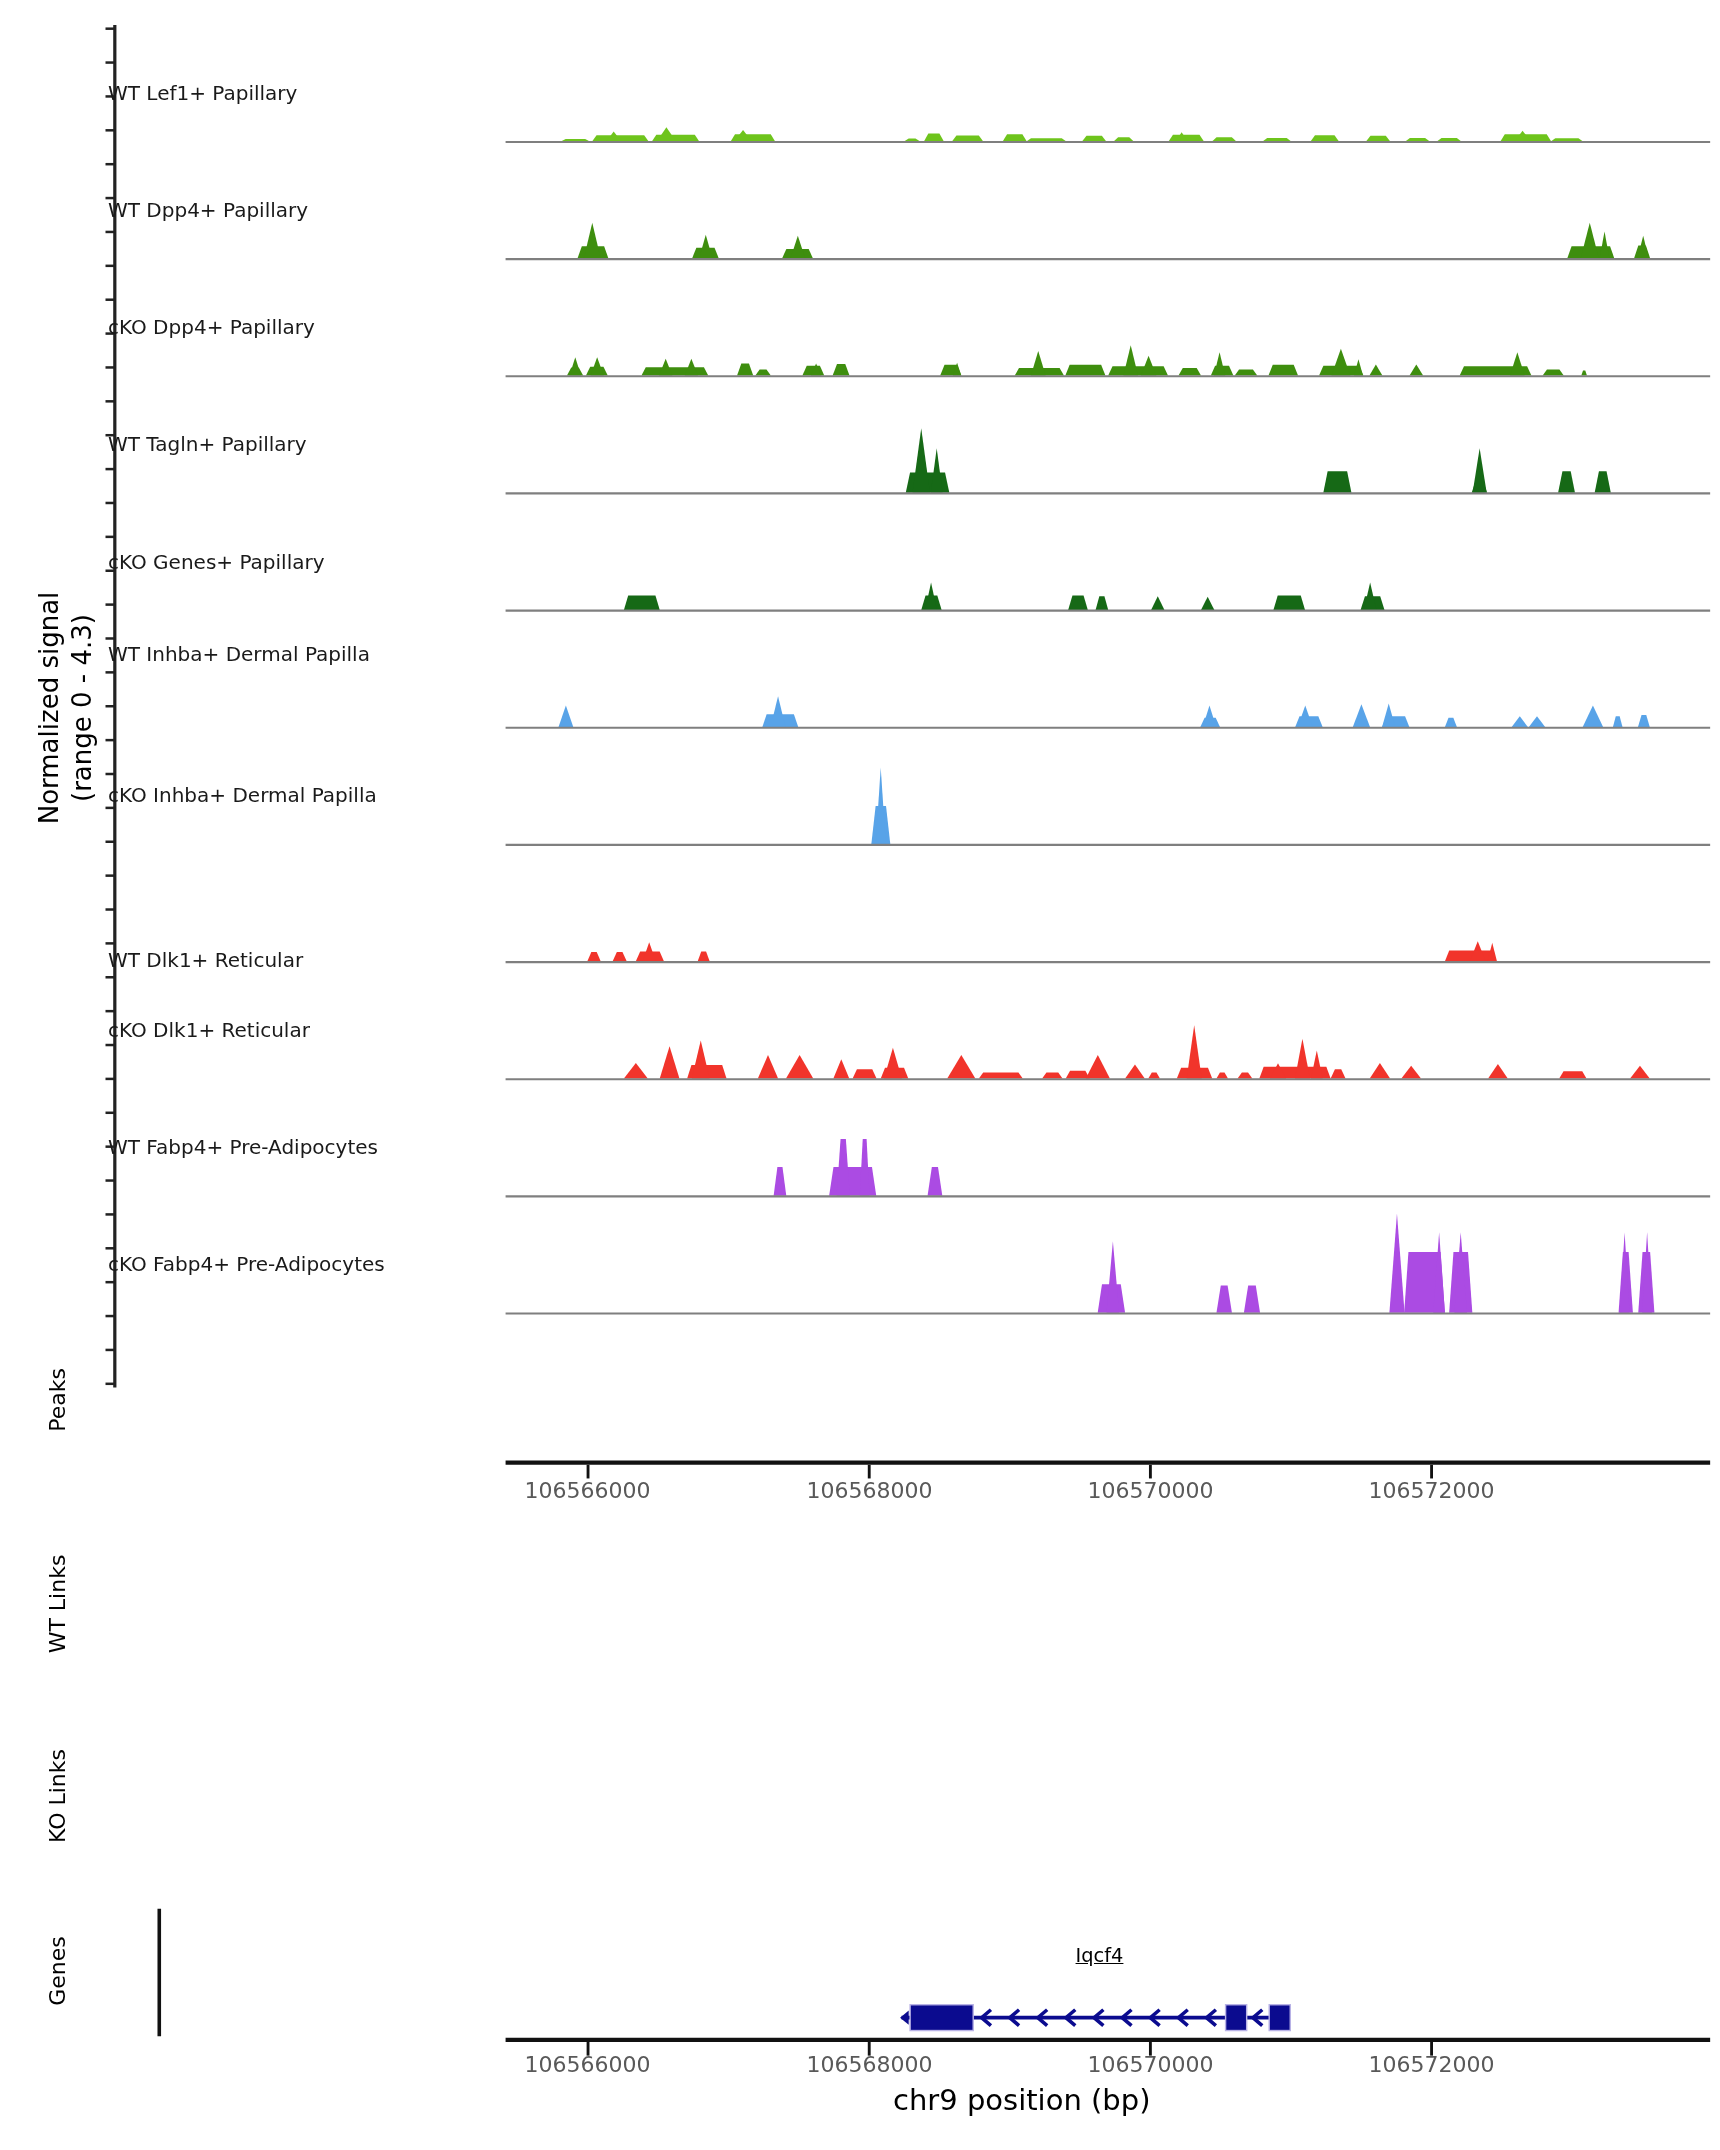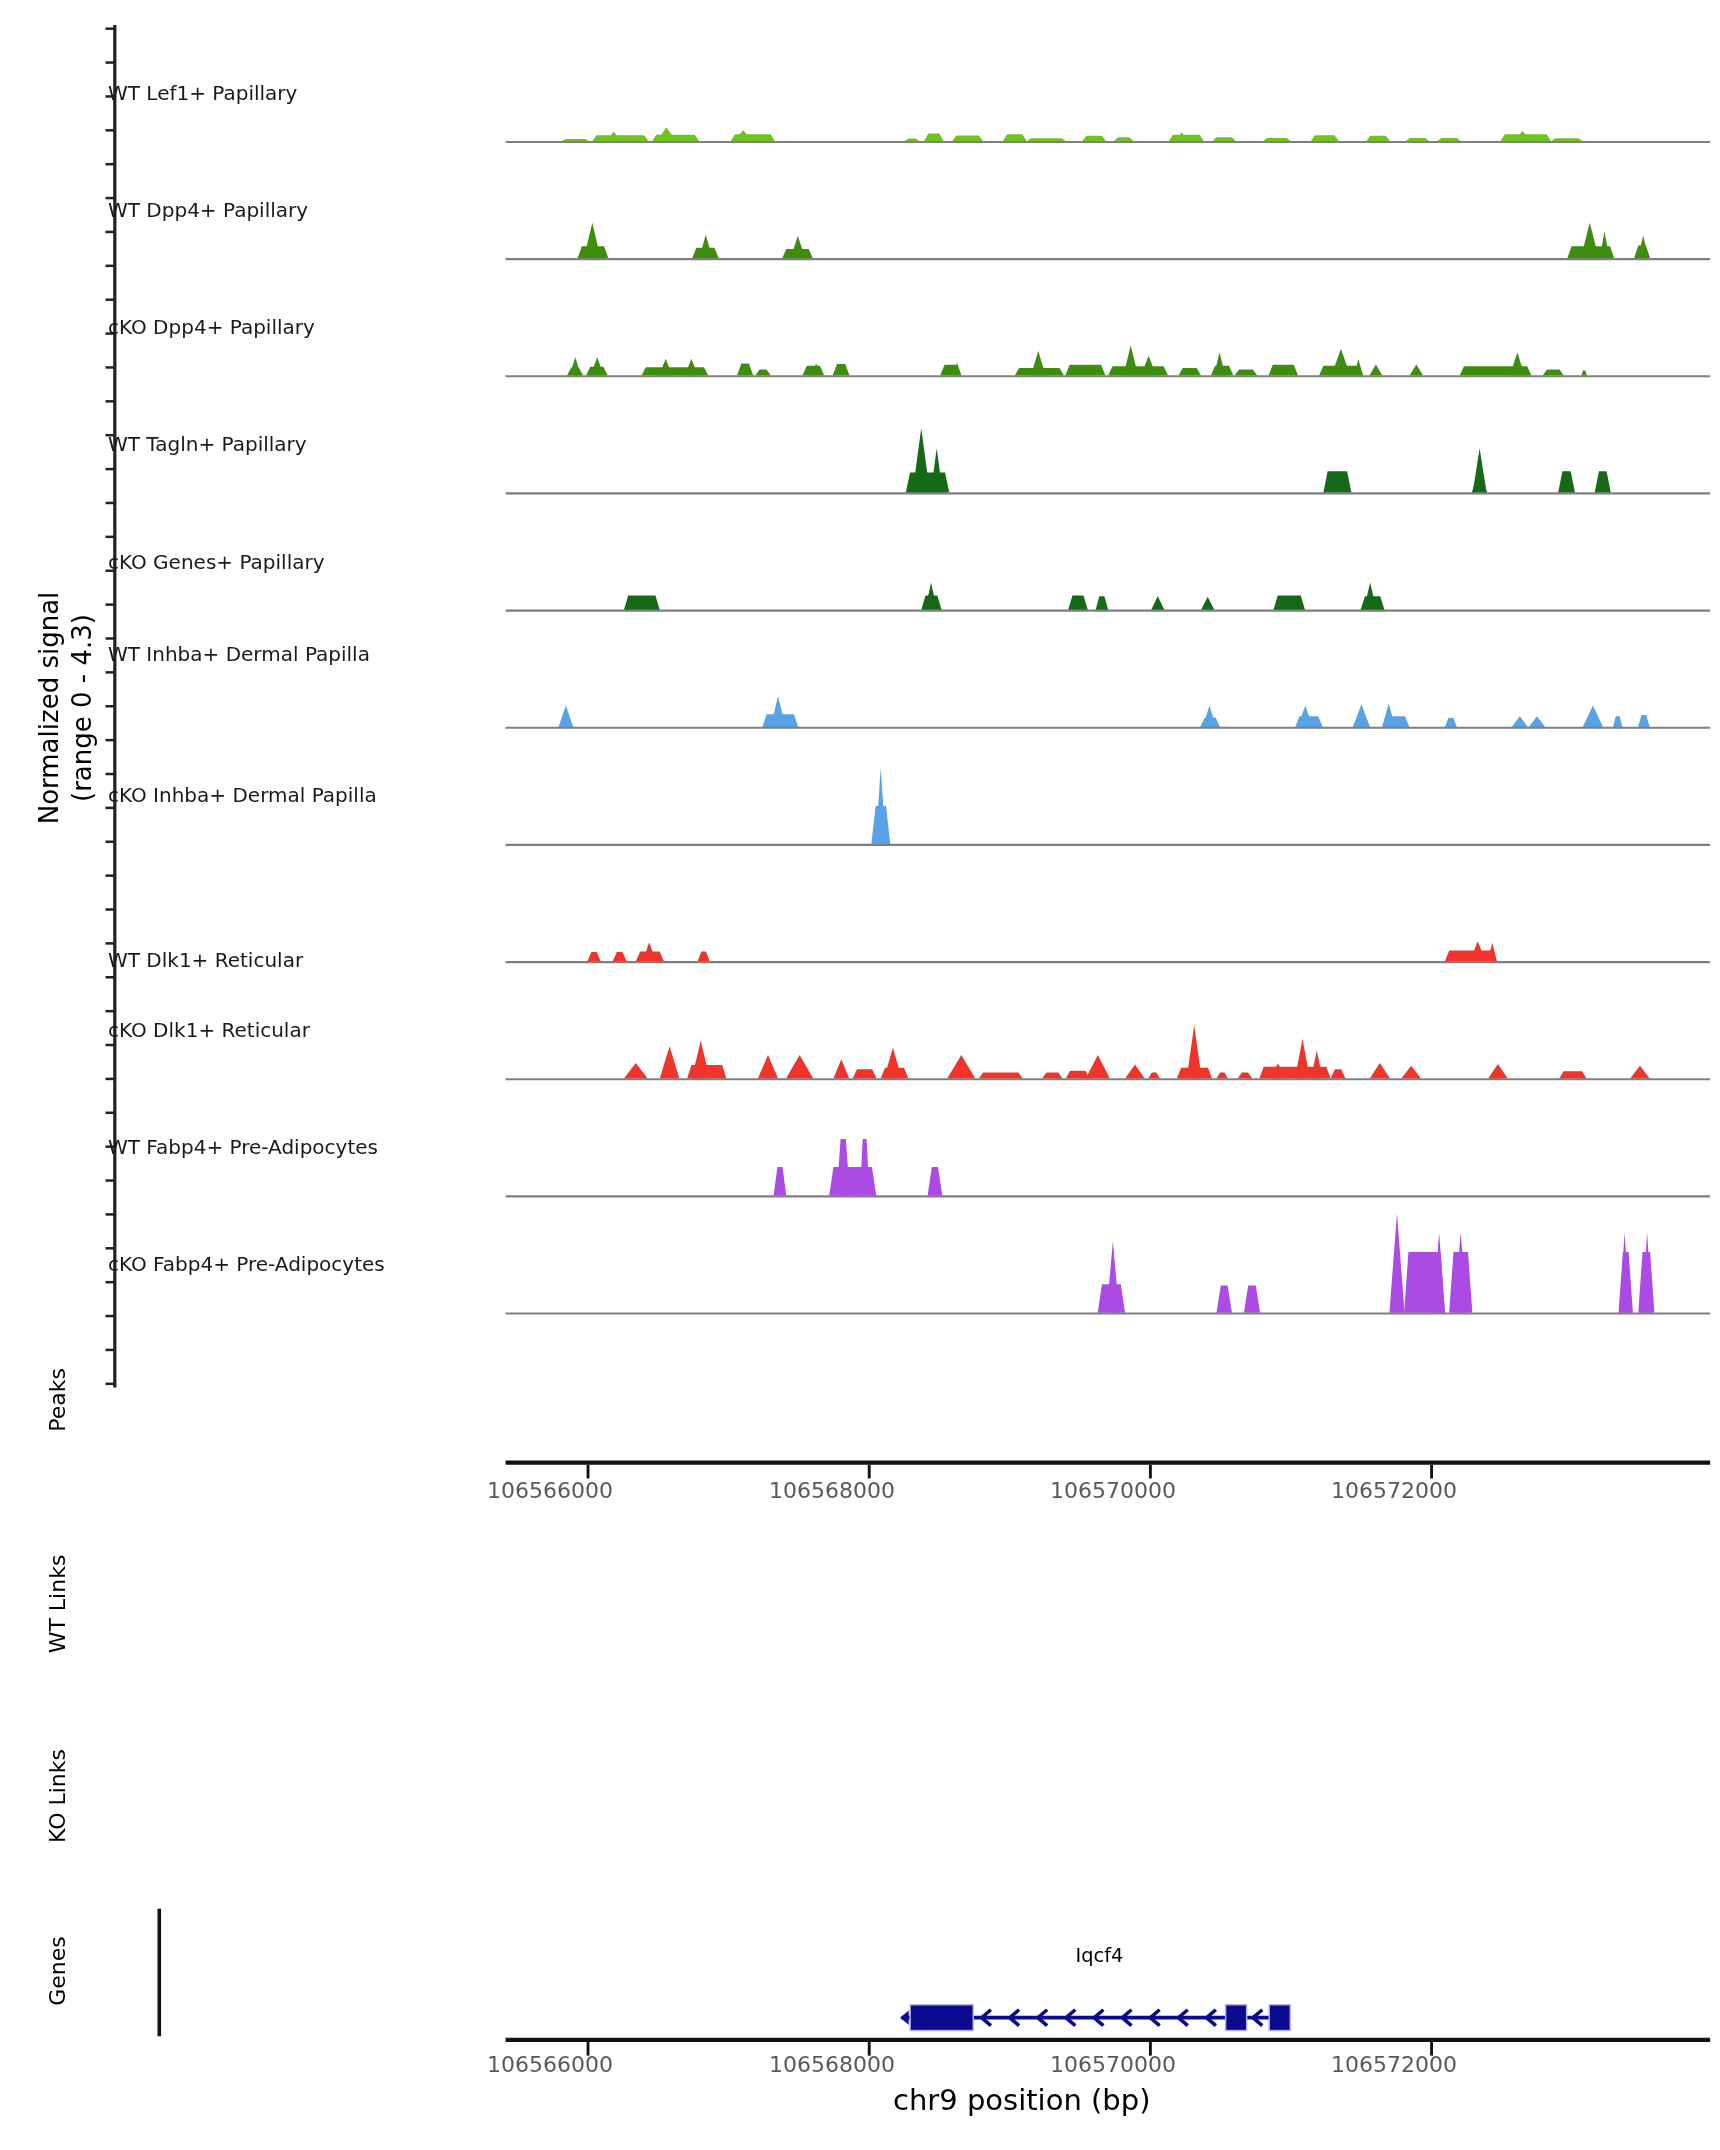--- a/index.html
+++ b/index.html
@@ -5,23 +5,23 @@
   html,body{margin:0;padding:0;background:#fff;}
   .page{position:relative;width:1721px;height:2151px;background:#fff;overflow:hidden;
         font-family:"DejaVu Sans","Liberation Sans",sans-serif;color:#1a1a1a;}
   #canvas{position:absolute;left:0;top:0;}
   .track-label{position:absolute;left:108px;width:412px;height:29px;line-height:29px;
                text-align:left;font-size:20px;white-space:nowrap;}
   .rot-label{position:absolute;transform:translate(-50%,-50%) rotate(-90deg);
              white-space:nowrap;font-size:22px;color:#000;}
   .ylab{position:absolute;left:66px;top:708px;transform:translate(-50%,-50%) rotate(-90deg);
         text-align:center;font-size:26px;line-height:33px;color:#000;white-space:nowrap;}
-  .tick-label{position:absolute;width:201px;font-size:22px;color:#595959;}
+  .tick-label{position:absolute;width:201px;text-align:center;font-size:22px;color:#595959;}
   .axis-title{position:absolute;left:893px;width:430px;font-size:29px;color:#000;}
-  .gene-label{position:absolute;width:215px;text-align:center;font-size:19.4px;color:#000;}
+  .gene-label{position:absolute;width:215px;text-align:center;font-size:19.4px;color:#000;text-decoration:underline;}
 </style>
 </head>
 <body>
 
 <div class="page">
 
   <svg id="canvas" width="1721" height="2151" viewBox="0 0 2400 3000">
       <g>
         <line x1="160" y1="35" x2="160" y2="1935" stroke="#222" stroke-width="4.5"></line>
         <line x1="147" y1="40" x2="160" y2="40" stroke="#222" stroke-width="3.5"></line>

